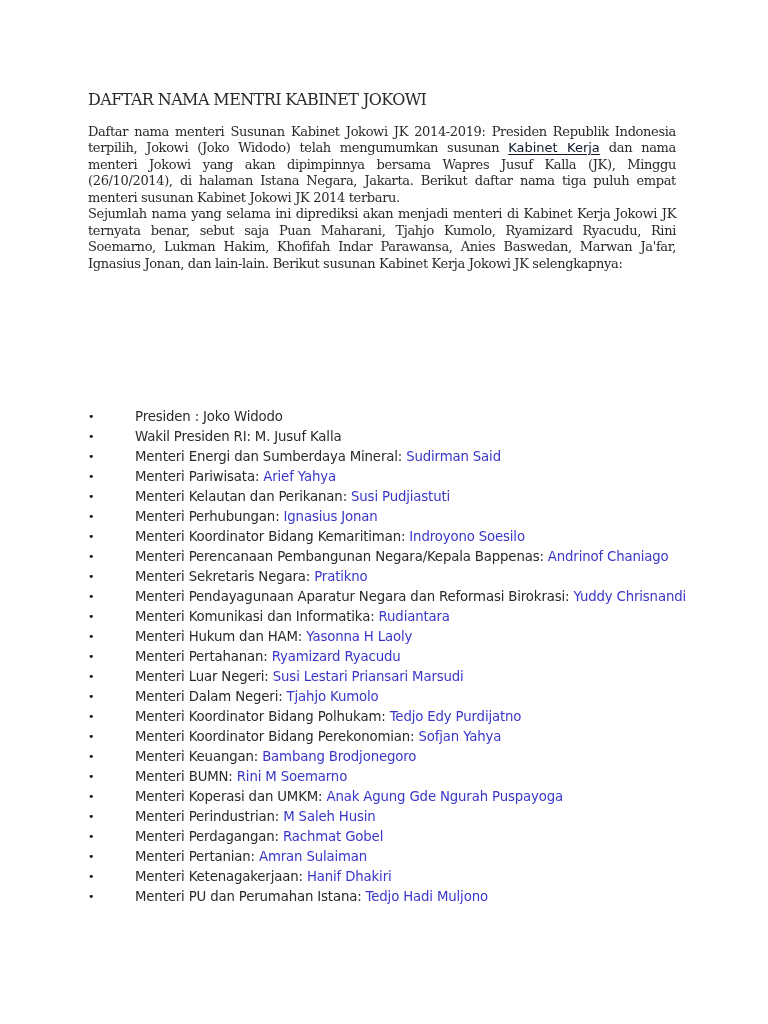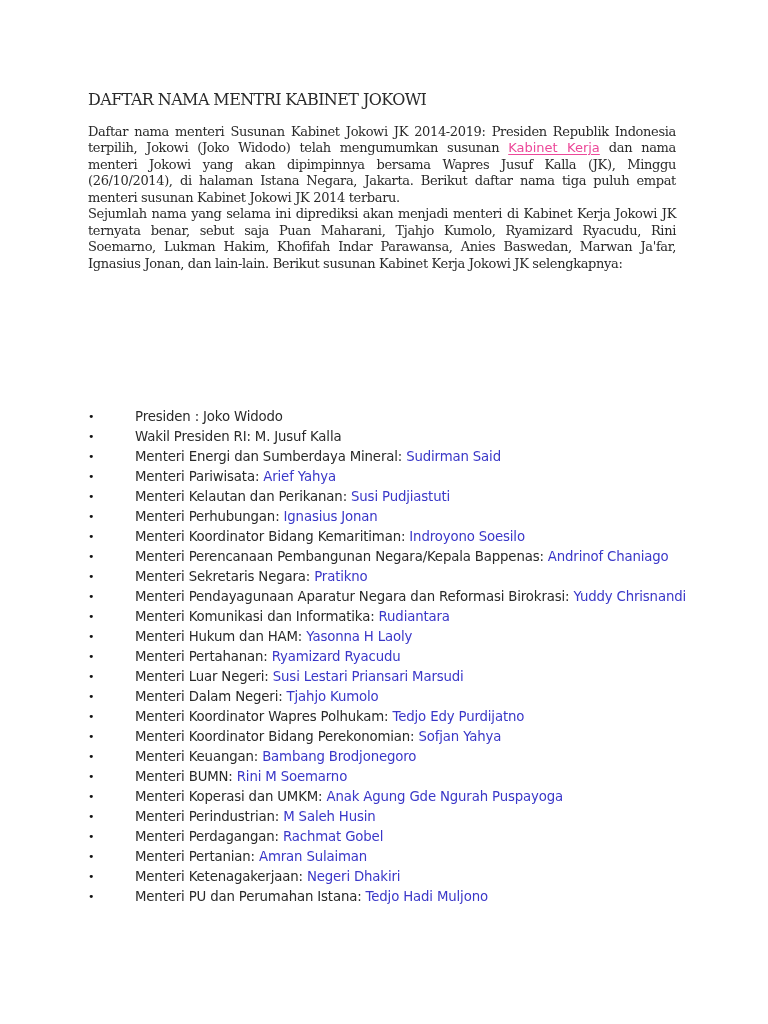--- a/index.html
+++ b/index.html
@@ -37,21 +37,21 @@
       margin: 0;
       text-align: justify;
     }
     .p1 { margin-bottom: 0; }
     .p2 { margin-top: 37px; }
     .p3 { margin-top: 17px; }
     .inline-sans-link {
       font-family: "DejaVu Sans", "Liberation Sans", sans-serif;
       font-size: 13px;
       letter-spacing: 0;
-      color: #ec4899;
+      color: #0f172a;
       text-decoration: underline;
       text-underline-offset: 2px;
     }
     ul.ministers {
       list-style: none;
       margin: 17px 0 0 0;
       padding: 0;
       position: absolute;
       left: 88px;
       top: 390px;
@@ -106,23 +106,23 @@
   <li><span class="bullet">•</span><span>Menteri Perhubungan: </span><a class="person">Ignasius Jonan</a></li>
   <li><span class="bullet">•</span><span>Menteri Koordinator Bidang Kemaritiman: </span><a class="person">Indroyono Soesilo</a></li>
   <li class="wrap-item"><span class="bullet">•</span><span>Menteri Perencanaan Pembangunan Negara/Kepala Bappenas:</span><a class="person"> Andrinof Chaniago</a></li>
   <li><span class="bullet">•</span><span>Menteri Sekretaris Negara: </span><a class="person">Pratikno</a></li>
   <li class="wrap-item"><span class="bullet">•</span><span>Menteri Pendayagunaan Aparatur Negara dan Reformasi Birokrasi: </span><a class="person">Yuddy Chrisnandi</a></li>
   <li><span class="bullet">•</span><span>Menteri Komunikasi dan Informatika: </span><a class="person">Rudiantara</a></li>
   <li><span class="bullet">•</span><span>Menteri Hukum dan HAM: </span><a class="person">Yasonna H Laoly</a></li>
   <li><span class="bullet">•</span><span>Menteri Pertahanan: </span><a class="person">Ryamizard Ryacudu</a></li>
   <li><span class="bullet">•</span><span>Menteri Luar Negeri: </span><a class="person">Susi Lestari Priansari Marsudi</a></li>
   <li><span class="bullet">•</span><span>Menteri Dalam Negeri: </span><a class="person">Tjahjo Kumolo</a></li>
-  <li><span class="bullet">•</span><span>Menteri Koordinator Wapres Polhukam: </span><a class="person">Tedjo Edy Purdijatno</a></li>
+  <li><span class="bullet">•</span><span>Menteri Koordinator Bidang Polhukam: </span><a class="person">Tedjo Edy Purdijatno</a></li>
   <li><span class="bullet">•</span><span>Menteri Koordinator Bidang Perekonomian: </span><a class="person">Sofjan Yahya</a></li>
   <li><span class="bullet">•</span><span>Menteri Keuangan: </span><a class="person">Bambang Brodjonegoro</a></li>
   <li><span class="bullet">•</span><span>Menteri BUMN: </span><a class="person">Rini M Soemarno</a></li>
   <li><span class="bullet">•</span><span>Menteri Koperasi dan UMKM: </span><a class="person">Anak Agung Gde Ngurah Puspayoga</a></li>
   <li><span class="bullet">•</span><span>Menteri Perindustrian: </span><a class="person">M Saleh Husin</a></li>
   <li><span class="bullet">•</span><span>Menteri Perdagangan: </span><a class="person">Rachmat Gobel</a></li>
   <li><span class="bullet">•</span><span>Menteri Pertanian: </span><a class="person">Amran Sulaiman</a></li>
-  <li><span class="bullet">•</span><span>Menteri Ketenagakerjaan: </span><a class="person">Negeri Dhakiri</a></li>
+  <li><span class="bullet">•</span><span>Menteri Ketenagakerjaan: </span><a class="person">Hanif Dhakiri</a></li>
   <li><span class="bullet">•</span><span>Menteri PU dan Perumahan Istana: </span><a class="person">Tedjo Hadi Muljono</a></li>
 </ul>
 
 </body></html>

